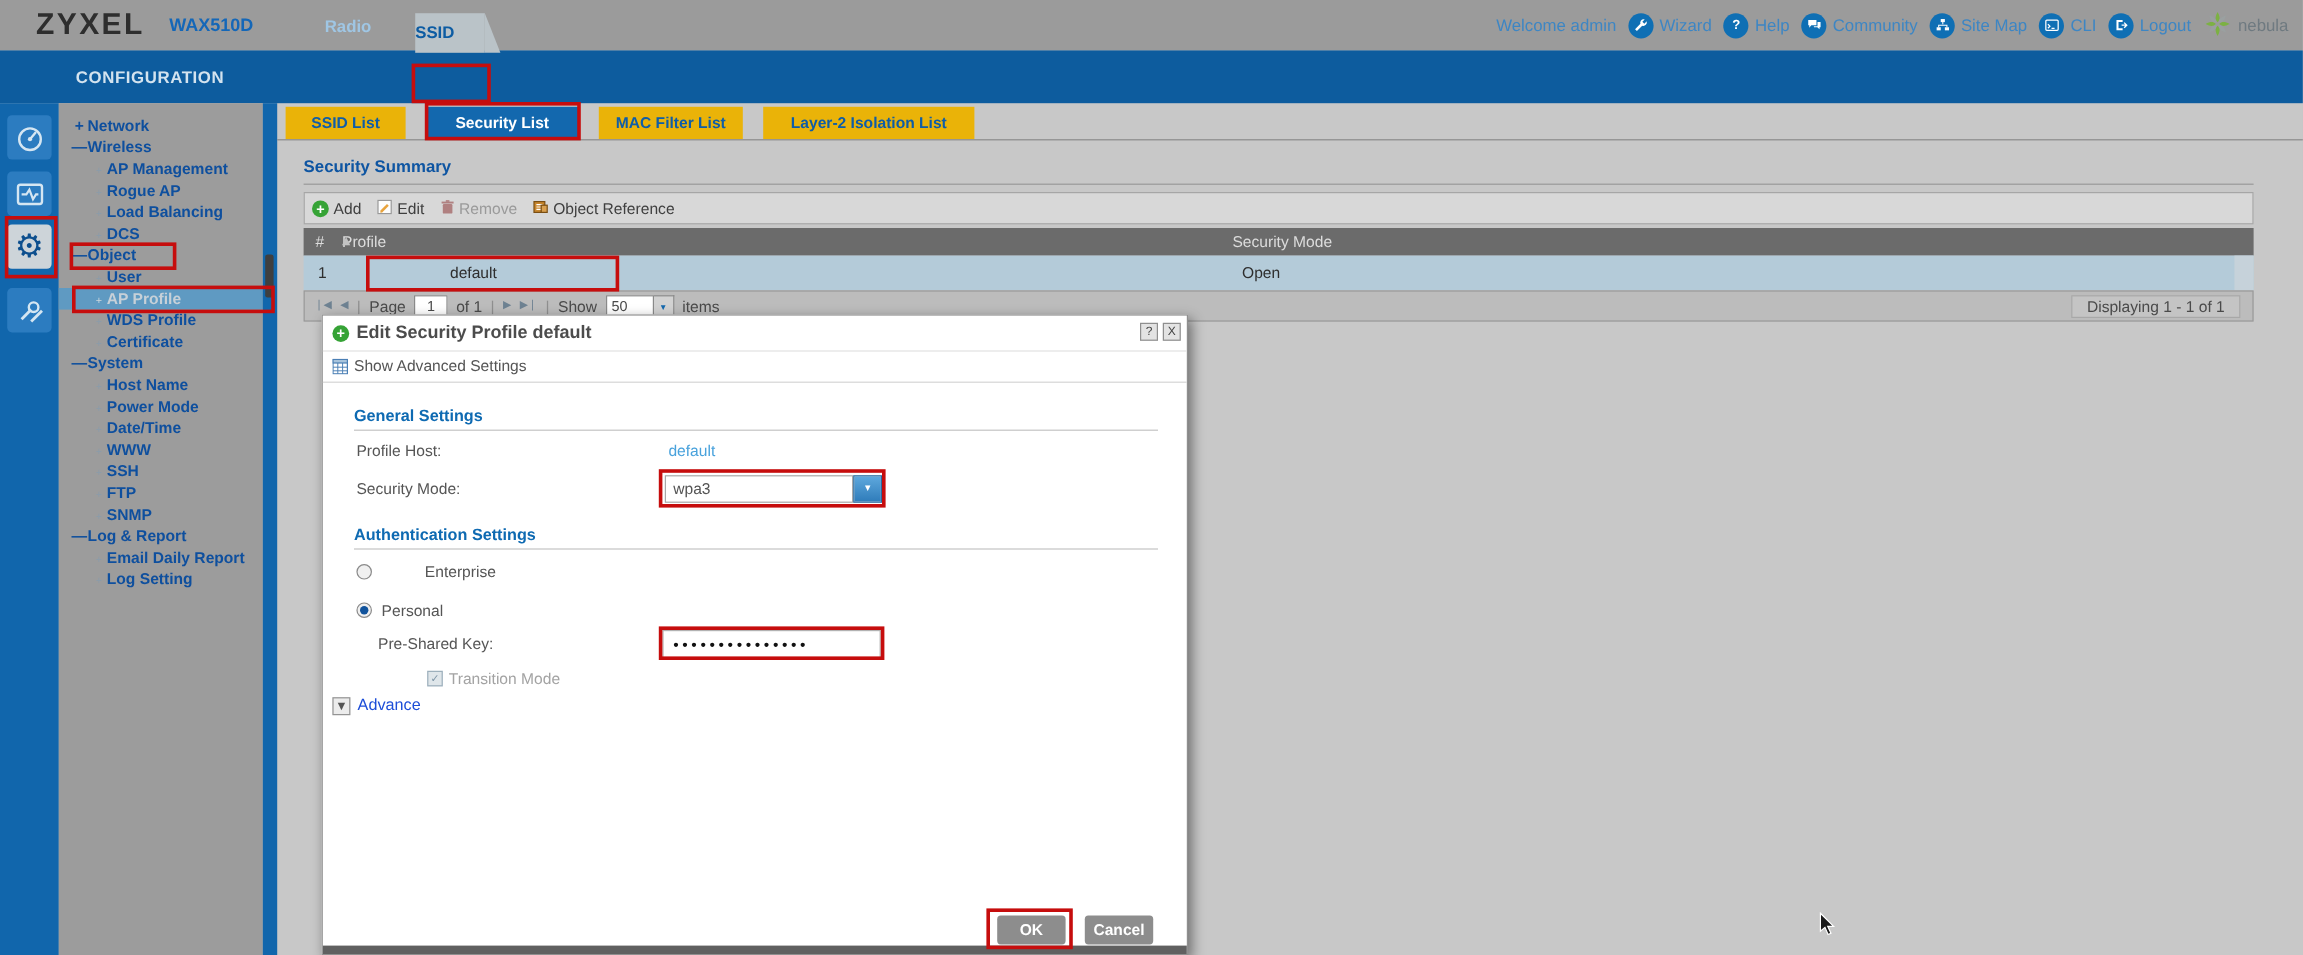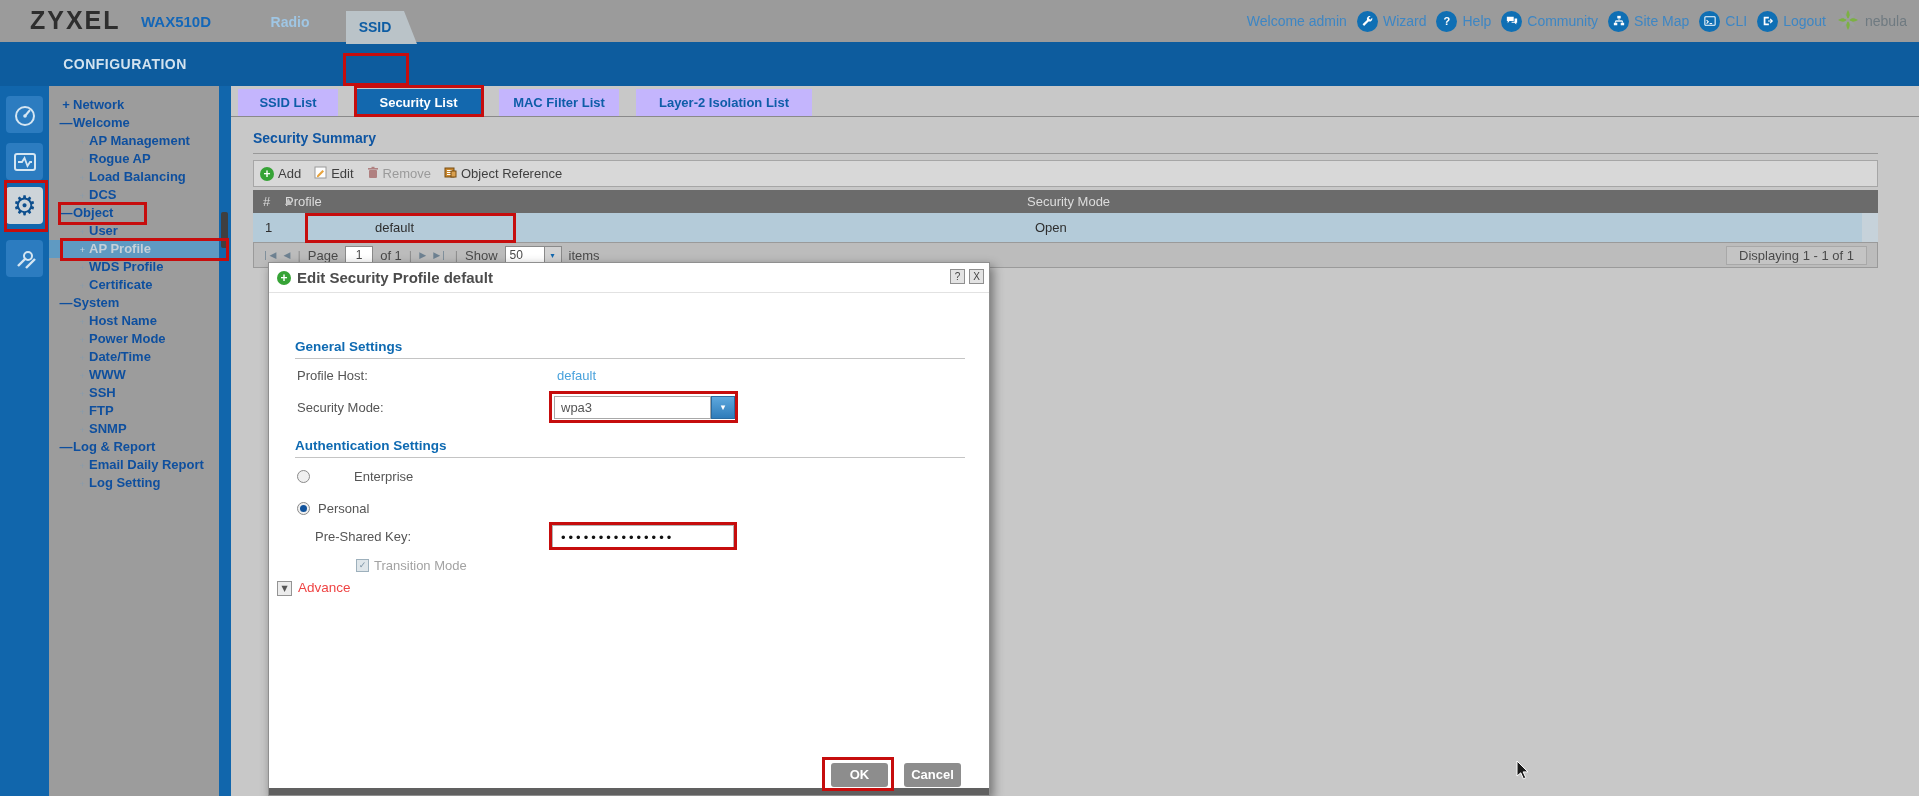--- a/index.html
+++ b/index.html
@@ -18,21 +18,21 @@
            align-items:center;justify-content:center;font-size:11px;font-weight:bold;flex:0 0 auto;}
   .nebula-wrap{display:flex;align-items:center;gap:5px;color:#6f7a81;}
 
   
   .bluebar{position:absolute;left:0;top:42px;width:100%;height:44px;background:#0d5c9e;}
   .configuration{position:absolute;left:40px;top:14px;width:170px;text-align:center;color:#d3e3ef;
                  font-weight:bold;font-size:14px;letter-spacing:.5px;}
   .tab-radio{position:absolute;left:255px;top:14px;width:70px;text-align:center;color:#9fc6e4;
              font-weight:bold;font-size:14px;cursor:pointer;}
   .tab-ssid{position:absolute;left:346px;top:11px;width:58px;height:33px;background:#bac3c8;color:#0d5ca3;
-            font-weight:bold;font-size:14px;text-align:center;line-height:33px;cursor:pointer;}
+            font-weight:bold;font-size:14px;line-height:33px;cursor:pointer;}
   .tab-ssid::after{content:"";position:absolute;right:-13px;top:0;width:0;height:0;
                    border-bottom:33px solid #bac3c8;border-right:13px solid transparent;}
 
   
   .rail{position:absolute;left:0;top:86px;width:49px;height:710px;background:#1166ac;}
   .tile{position:absolute;left:6px;width:37px;height:37px;background:#2c7cc0;border-radius:4px;
         display:flex;align-items:center;justify-content:center;color:#d5e6f2;cursor:pointer;}
   .tile.sel{background:#cdd4d9;color:#0d4f8e;}
 
   
@@ -44,21 +44,21 @@
   .lvl0{padding-left:10px;}
   .lvl1{padding-left:27px;}
   .lvl1 .mk{width:13px;font-size:9px;color:#8a9cab;font-weight:normal;}
   .nav-item.selected{background:#5f9ac2;color:#c6d0d8;}
   .nav-item.selected .mk{color:#cdd7dd;}
   .gutter{position:absolute;left:219px;top:86px;width:12px;height:710px;background:#1166ac;}
   .gutter-handle{position:absolute;left:2px;top:126px;width:7px;height:36px;background:#3f3f3f;border-radius:2px;cursor:pointer;}
 
   
   .subtab{position:absolute;top:89px;height:27px;line-height:27px;text-align:center;font-weight:bold;
-          font-size:13px;background:#c4b5fd;color:#0e5da8;cursor:pointer;}
+          font-size:13px;background:#eab308;color:#0e5da8;cursor:pointer;}
   .subtab.active{background:#1368ae;color:#fff;}
   .tabline{position:absolute;left:231px;top:116px;width:1688px;height:1px;background:#8a8a8a;}
 
   
   .sec-summary{position:absolute;left:253px;top:130px;font-size:14px;font-weight:bold;color:#0e55a2;}
   .sec-hr{position:absolute;left:253px;top:153px;width:1625px;height:1px;background:#999;}
   .toolbar{position:absolute;left:253px;top:160px;width:1625px;height:27px;background:#d8d8d8;
            border:1px solid #a6a6a6;box-sizing:border-box;display:flex;align-items:center;gap:5px;
            padding-left:6px;font-size:13px;color:#3f3f3f;}
   .tbtn{display:flex;align-items:center;gap:4px;cursor:pointer;margin-right:8px;}
@@ -243,21 +243,21 @@
     <svg width="26" height="26" viewBox="0 0 26 26">
         <path d="M6 20l8-8" stroke="#d5e6f2" stroke-width="2.4"></path>
         <circle cx="16" cy="10" r="4" fill="none" stroke="#d5e6f2" stroke-width="2"></circle>
         <path d="M12 21l9-9" stroke="#d5e6f2" stroke-width="2.4" transform="translate(2,1)"></path>
       </svg>
   </div>
 </div>
 
 <div class="navcol">
   <div class="nav-item lvl0"><span class="mk">+</span><span>Network</span></div>
-  <div class="nav-item lvl0"><span class="mk">—</span><span>Welcome</span></div>
+  <div class="nav-item lvl0"><span class="mk">—</span><span>Wireless</span></div>
   <div class="nav-item lvl1"><span class="mk">+</span><span>AP Management</span></div>
   <div class="nav-item lvl1"><span class="mk">+</span><span>Rogue AP</span></div>
   <div class="nav-item lvl1"><span class="mk">+</span><span>Load Balancing</span></div>
   <div class="nav-item lvl1"><span class="mk">+</span><span>DCS</span></div>
   <div class="nav-item lvl0"><span class="mk">—</span><span>Object</span></div>
   <div class="nav-item lvl1"><span class="mk">+</span><span>User</span></div>
   <div class="nav-item lvl1 selected"><span class="mk">+</span><span>AP Profile</span></div>
   <div class="nav-item lvl1"><span class="mk">+</span><span>WDS Profile</span></div>
   <div class="nav-item lvl1"><span class="mk">+</span><span>Certificate</span></div>
   <div class="nav-item lvl0"><span class="mk">—</span><span>System</span></div>
@@ -350,20 +350,30 @@
   <span class="pg-displaying">Displaying 1 - 1 of 1</span>
 </div>
 
 <div class="modal">
   <div class="m-titlebar">
     <span class="m-title-icon">+</span>
     <span class="m-title-text">Edit Security Profile default</span>
     <span class="m-help">?</span>
     <span class="m-close">X</span>
   </div>
+  <div class="m-advrow">
+    <span style="position:absolute;left:8px;top:7px;">
+      <svg width="13" height="13" viewBox="0 0 13 13">
+          <rect x="0.5" y="0.5" width="12" height="12" fill="#fff" stroke="#4a7fb5"></rect>
+          <rect x="0.5" y="0.5" width="12" height="3" fill="#a8c4dc" stroke="#4a7fb5"></rect>
+          <path d="M0.5 7h12M0.5 10h12M4.5 3.5v9M8.5 3.5v9" stroke="#4a7fb5" stroke-width="0.8"></path>
+        </svg>
+    </span>
+    <span class="txt">Show Advanced Settings</span>
+  </div>
 
   <div class="m-heading" style="left:26px;top:76px;">General Settings</div>
   <div class="m-hr" style="top:95px;"></div>
 
   <div class="m-lbl" style="left:28px;top:105px;">Profile Host:</div>
   <div class="m-val-link" style="left:288px;top:105px;">default</div>
 
   <div class="m-lbl" style="left:28px;top:137px;">Security Mode:</div>
   <div class="dd-field">wpa3</div>
   <div class="dd-btn glyph">▾</div>
@@ -377,21 +387,21 @@
   <div class="radio checked" style="left:28px;top:239px;"></div>
   <div class="m-lbl" style="left:49px;top:238px;">Personal</div>
 
   <div class="m-lbl" style="left:46px;top:266px;">Pre-Shared Key:</div>
   <div class="psk-field">•••••••••••••••</div>
 
   <div class="chk">✓</div>
   <div class="m-lbl" style="left:105px;top:295px;color:#a3a3a3;">Transition Mode</div>
 
   <div class="adv-btn">▼</div>
-  <div class="m-lbl" style="left:29px;top:317px;font-size:13.5px;color:#ef4444;">Advance</div>
+  <div class="m-lbl" style="left:29px;top:317px;font-size:13.5px;color:#1d4ed8;">Advance</div>
 
   <div class="m-btn" style="left:562px;">OK</div>
   <div class="m-btn" style="left:635px;">Cancel</div>
   <div class="m-bottom"></div>
 </div>
 
 <div class="redbox" style="left:343px;top:53px;width:66px;height:33px;"></div>
 <div class="redbox" style="left:354px;top:85px;width:130px;height:32px;"></div>
 <div class="redbox" style="left:4px;top:180px;width:44px;height:52px;"></div>
 <div class="redbox" style="left:58px;top:202px;width:89px;height:23px;"></div>

